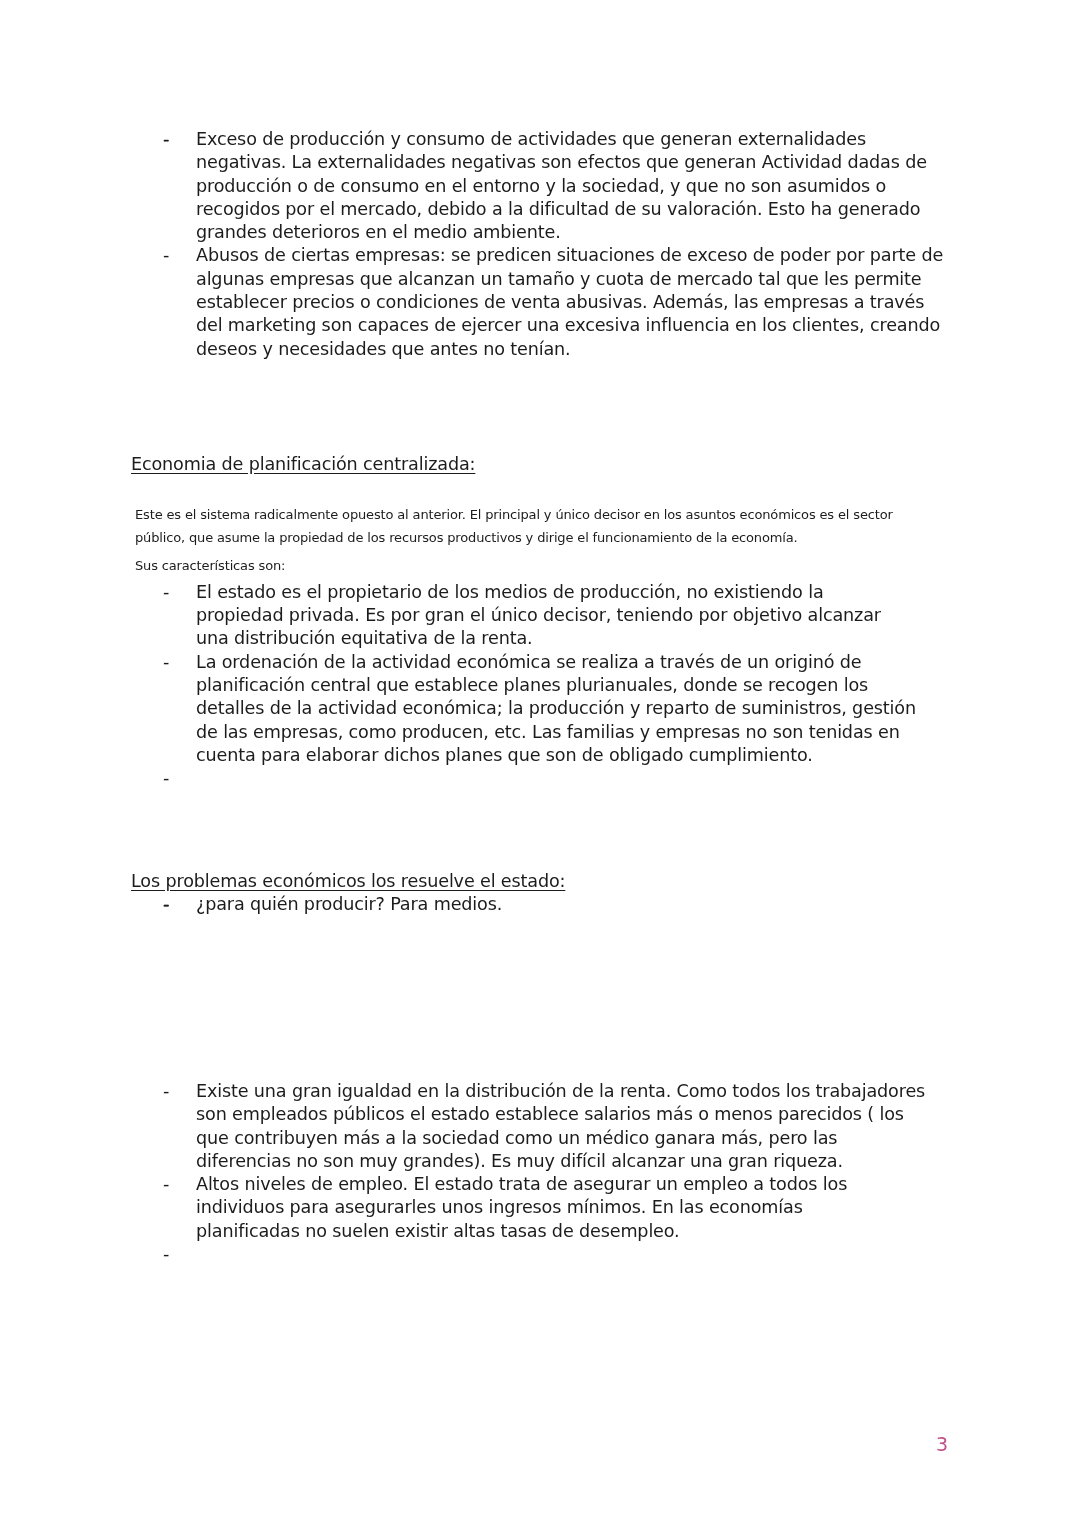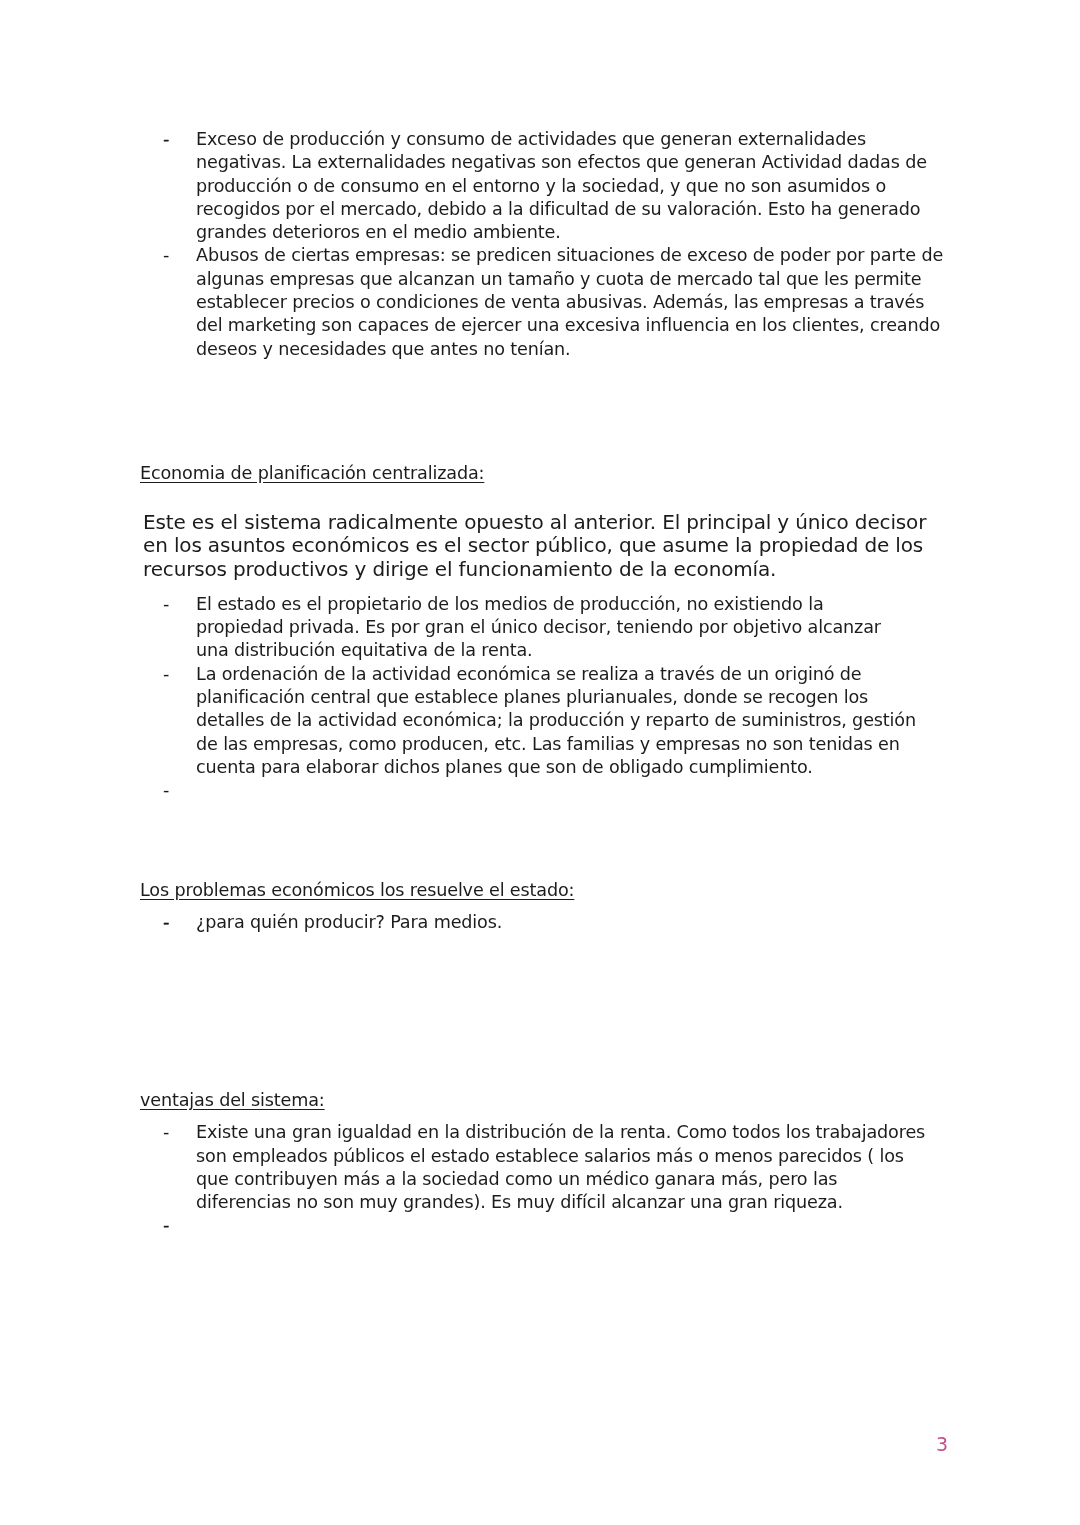--- a/index.html
+++ b/index.html
@@ -1,21 +1,21 @@
 <!DOCTYPE html>
 <html><head>
   <meta charset="utf-8">
   <style>
     html, body { margin: 0; padding: 0; background: #ffffff; }
     body { width: 1080px; height: 1525px; position: relative; overflow: hidden;
       font-family: "DejaVu Sans", sans-serif; color: #1c1c1c; }
     .page { position: absolute; left: 0; top: 0; width: 1080px; height: 1525px; }
     .block { position: absolute; left: 131px; width: 830px; }
-    .para { font-size: 20px; line-height: 23.3px; margin: 12px; letter-spacing: -0.15px; }
-    .heading { font-size: 17.6px; line-height: 23.3px; margin: 9px; text-decoration: underline; text-underline-offset: 3px; letter-spacing: -0.15px; }
+    .para { font-size: 13px; line-height: 23.3px; margin: 4px; letter-spacing: -0.15px; }
+    .heading { font-size: 17.6px; line-height: 23.3px; margin: 0; text-decoration: underline; text-underline-offset: 3px; letter-spacing: -0.15px; }
     ul.dash { list-style: none; margin: 0; padding: 0; }
     ul.dash li { position: relative; padding-left: 65px; font-size: 17.6px; line-height: 23.3px; letter-spacing: -0.15px; }
     ul.dash li .dash-mark { position: absolute; left: 32px; top: 0; }
     .page-number { position: absolute; left: 936px; top: 1433px; font-size: 19px; color: #c2508a; }
   </style>
 </head>
 <body>
 
 <div class="page">
 
@@ -33,20 +33,21 @@
         <span>Abusos de ciertas empresas: se predicen situaciones de exceso de poder por parte de algunas empresas que alcanzan un tamaño y cuota de mercado tal que les permite establecer precios o condiciones de venta abusivas. Además, las empresas a través del marketing son capaces de ejercer una excesiva influencia en los clientes, creando deseos y necesidades que antes no tenían.</span>
       </li>
     </ul>
   </div>
 
   <div class="block" style="top:453px;">
     <p class="heading">Economia de planificación centralizada:</p>
   </div>
   <div class="block" style="top:499px; width:812px;">
     <p class="para">Este es el sistema radicalmente opuesto al anterior. El principal y único decisor en los asuntos económicos es el sector público, que asume la propiedad de los recursos productivos y dirige el funcionamiento de la economía.</p>
+    <p class="para">Sus características son:</p>
     <ul class="dash">
       <li style="width:700px;">
         <span class="dash-mark">-</span>
         <span>El estado es el propietario de los medios de producción,  no existiendo la propiedad privada. Es por gran el único decisor, teniendo por objetivo alcanzar una distribución equitativa de la renta.</span>
       </li>
       <li style="width:745px;">
         <span class="dash-mark">-</span>
         <span>La ordenación de la actividad económica se realiza a través de un originó de planificación central que establece planes plurianuales, donde se recogen los detalles de la actividad económica; la producción y reparto de suministros, gestión de las empresas, como producen, etc. Las familias y empresas no son tenidas en cuenta para elaborar dichos planes que son de obligado cumplimiento.</span>
       </li>
       <li style="width:730px;">
@@ -65,28 +66,28 @@
         <span class="dash-mark">-</span>
       </li>
       <li style="width:712px;">
         <span class="dash-mark">-</span>
         <span>¿para quién producir? Para medios.</span>
       </li>
     </ul>
   </div>
 
   <div class="block" style="top:1080px;">
-    <p class="heading">ventajas del sistema:</p>
     <ul class="dash">
       <li style="width:740px;">
         <span class="dash-mark">-</span>
         <span>Existe una gran igualdad en la distribución de la renta. Como todos los trabajadores son empleados públicos el estado establece salarios más o menos parecidos ( los que contribuyen más a la sociedad como un médico ganara más, pero las diferencias no son muy grandes). Es muy difícil alcanzar una gran riqueza.</span>
       </li>
       <li style="width:715px;">
         <span class="dash-mark">-</span>
+        <span>Altos niveles de empleo. El estado trata de asegurar un empleo a todos los individuos para asegurarles unos ingresos mínimos. En las economías planificadas no suelen existir altas tasas de desempleo.</span>
       </li>
       <li style="width:755px;">
         <span class="dash-mark">-</span>
       </li>
     </ul>
   </div>
 
   <div class="page-number">3</div>
 </div>
 

